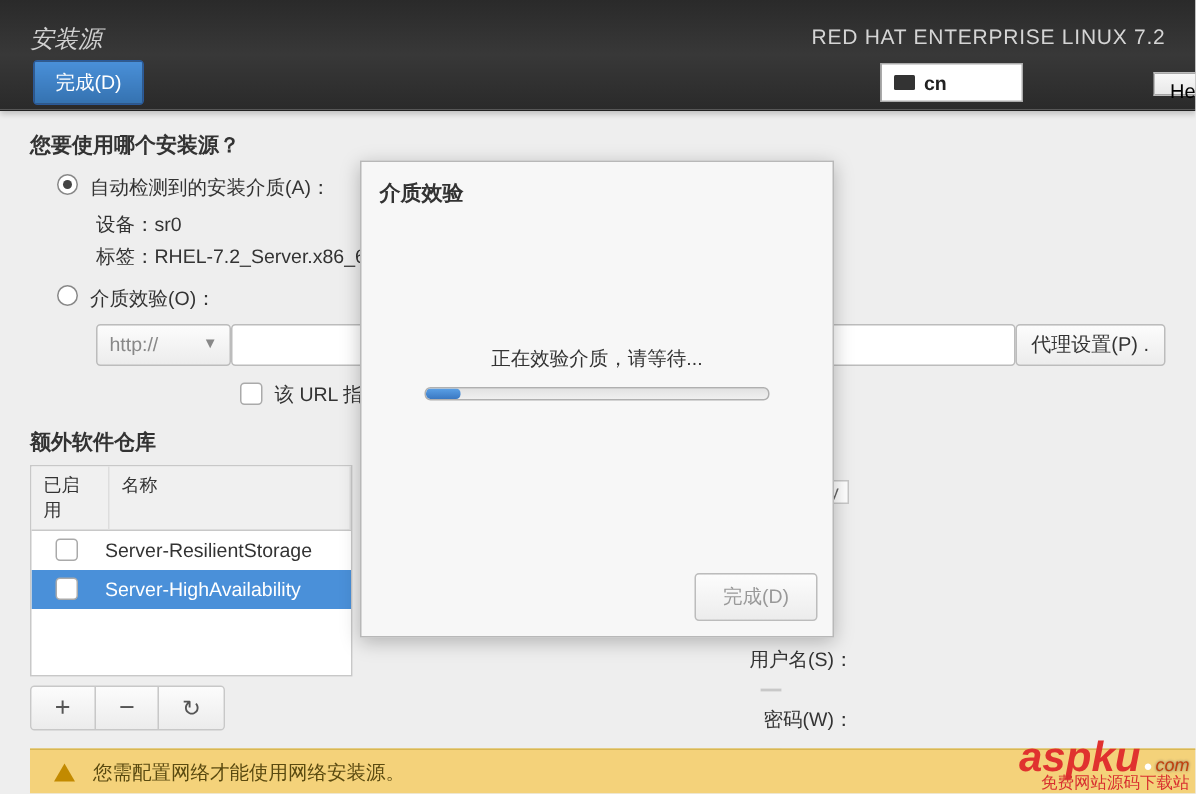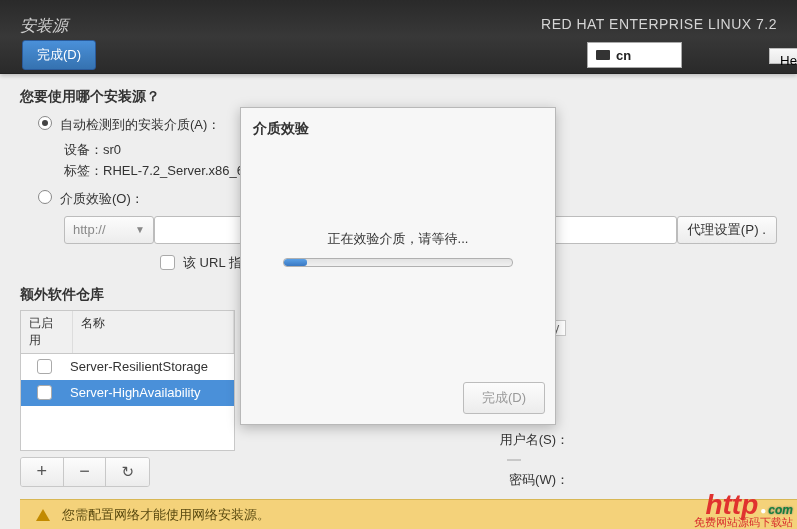--- a/index.html
+++ b/index.html
@@ -316,21 +316,21 @@
     right:4px; bottom:1px;
     z-index:200;
     font-family: Arial, sans-serif;
     text-align:right;
     line-height:1;
     pointer-events:none;
   }
   .wm .a { font-size:28px; font-weight:900; font-style:italic; }
   .wm .a .r{color:#e0322f;}
   .wm .dot{color:#fff;font-size:10px;padding:0 2px;}
-  .wm .com{color:#15803d;font-size:12px;font-weight:bold;text-shadow:0 0 2px #666;}
+  .wm .com{color:#c2410c;font-size:12px;font-weight:normal;text-shadow:0 0 2px #666;}
   .wm .sub{font-size:11px;color:#d83030;font-weight:normal;margin-top:-2px;}
 </style>
 </head>
 <body>
 
 <div class="header">
   <div class="header-title">安装源</div>
   <button class="done-header-btn">完成(D)</button>
   <div class="brand">RED HAT ENTERPRISE LINUX 7.2</div>
   <div class="keyboard-ind">
@@ -429,16 +429,16 @@
   <button class="modal-done">完成(D)</button>
 </div>
 
 <div class="warning-bar">
   <span class="warn-ico"></span>
   <span>您需配置网络才能使用网络安装源。</span>
 </div>
 
 <div class="wm">
   <div class="a">
-    <span class="r">http</span><span class="dot">●</span><span class="com">com</span>
+    <span class="r">aspku</span><span class="dot">●</span><span class="com">com</span>
   </div>
   <div class="sub">免费网站源码下载站</div>
 </div>
 
 </body></html>

